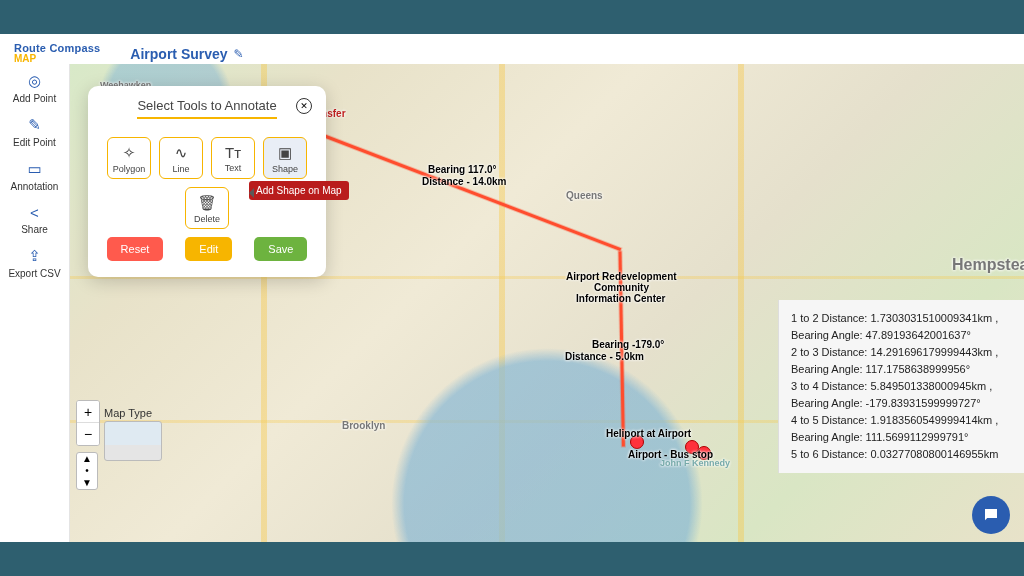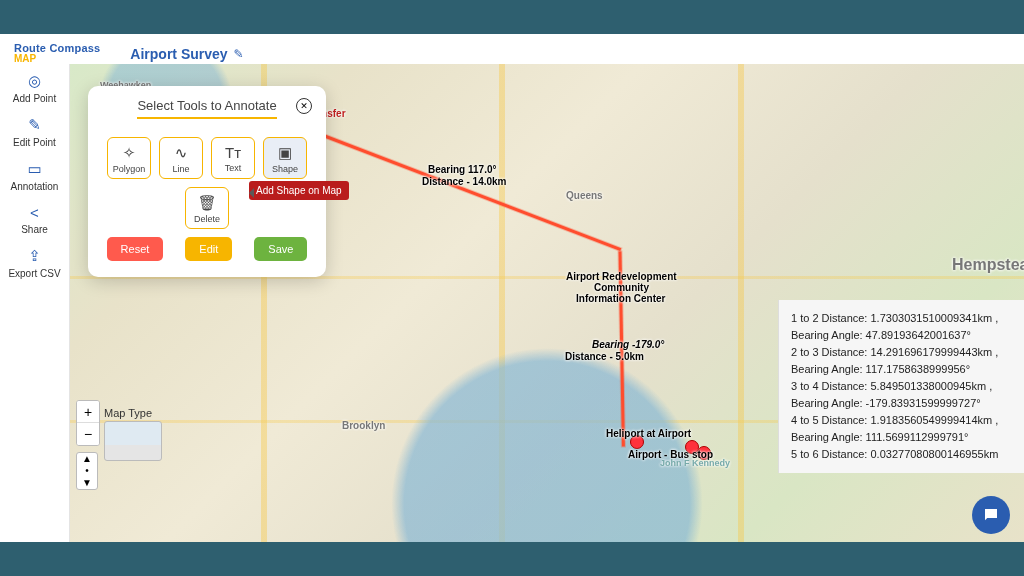--- a/index.html
+++ b/index.html
@@ -140,21 +140,21 @@
       <div class="route-line" style="left: 550px; top: 186px; width: 195px; transform: rotate(89deg);"></div>
       <div class="marker" style="left: 615px; top: 376px;"></div>
       <div class="marker" style="left: 627px; top: 382px;"></div>
       <div class="marker" style="left: 560px; top: 371px;"></div>
       <div class="map-label" style="left: 200px; top: 44px; color: rgb(192, 32, 32);">Airport Transfer</div>
       <div class="map-label" style="left: 358px; top: 100px;">Bearing  117.0°</div>
       <div class="map-label" style="left: 352px; top: 112px;">Distance - 14.0km</div>
       <div class="map-label" style="left: 496px; top: 207px;">Airport Redevelopment</div>
       <div class="map-label" style="left: 524px; top: 218px;">Community</div>
       <div class="map-label" style="left: 506px; top: 229px;">Information Center</div>
-      <div class="map-label" style="left: 522px; top: 275px; font-style: italic;">Bearing -179.0°</div>
+      <div class="map-label" style="left: 522px; top: 275px;">Bearing -179.0°</div>
       <div class="map-label" style="left: 495px; top: 287px;">Distance - 5.0km</div>
       <div class="map-label" style="left: 536px; top: 364px;">Heliport at Airport</div>
       <div class="map-label" style="left: 558px; top: 385px;">Airport - Bus stop</div>
       <div class="map-label" style="left: 496px; top: 126px; color: rgb(119, 119, 119);">Queens</div>
       <div class="map-label" style="left: 272px; top: 356px; color: rgb(119, 119, 119);">Brooklyn</div>
       <div class="map-label" style="left: 590px; top: 394px; color: rgb(119, 170, 170); font-size: 9px;">John F Kennedy</div>
       <div class="map-label" style="left: 30px; top: 16px; color: rgb(119, 119, 119); font-size: 9px;">Weehawken</div>
       <div class="map-label" style="left: 882px; top: 192px; color: rgb(119, 119, 119); font-size: 16px;">Hempstead</div>
     </div>
 

